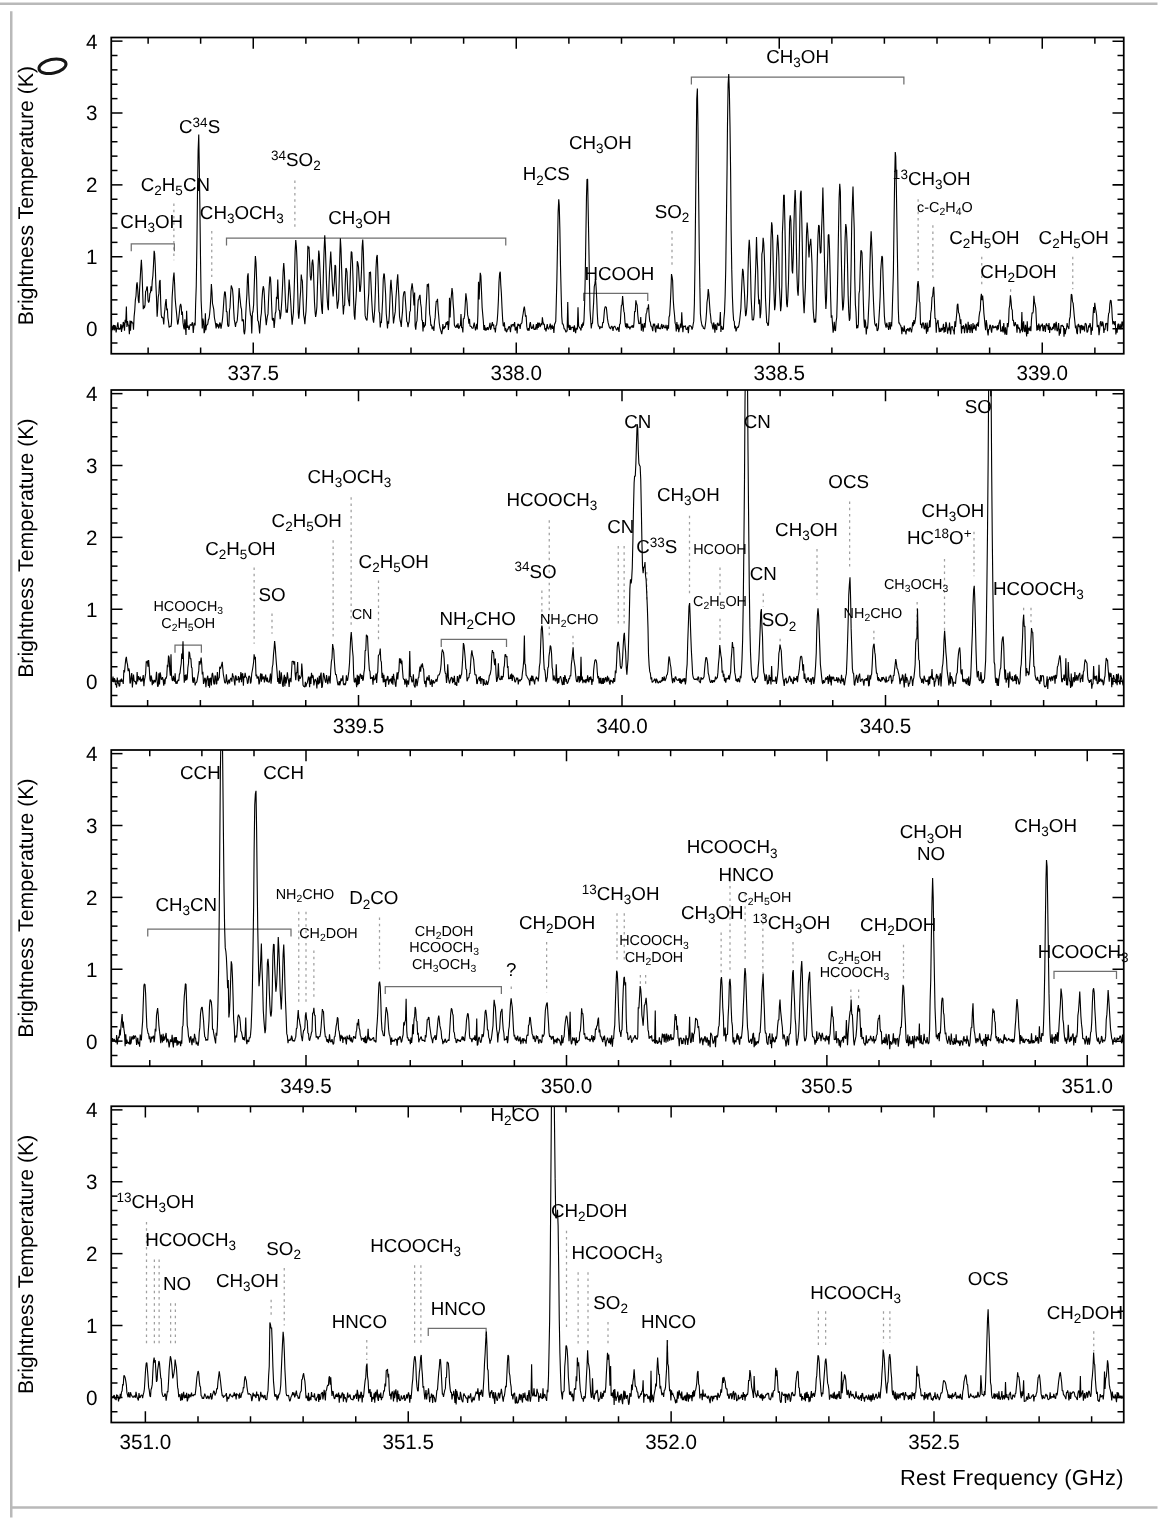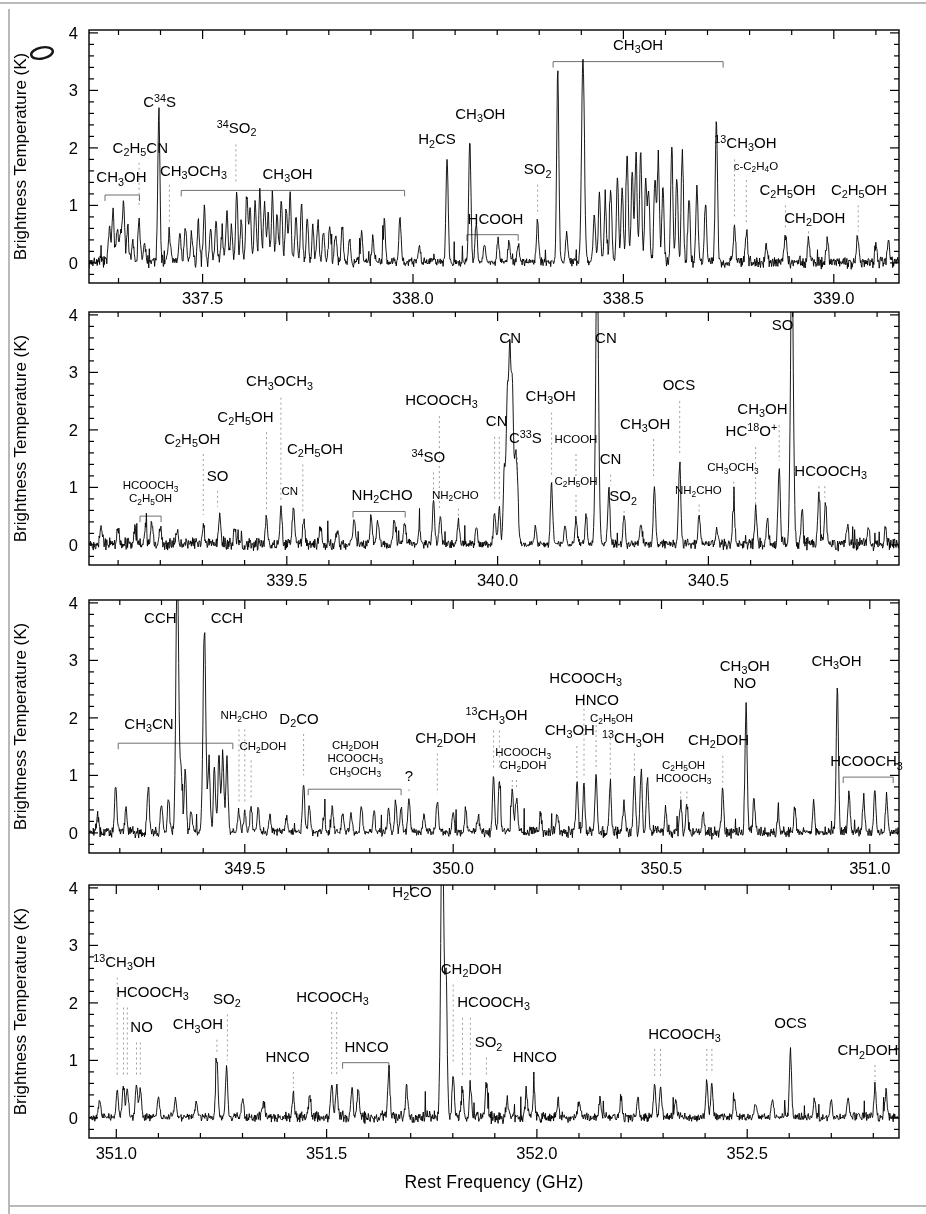--- a/index.html
+++ b/index.html
@@ -6,21 +6,21 @@
   body{width:926px;height:1214px;position:relative;overflow:hidden;
        font-family:"Liberation Sans",sans-serif;color:#000;}
   .frame-top{position:absolute;left:0;top:2px;width:926px;height:0;
              border-top:2px solid #b9b9b9;}
   .frame-left{position:absolute;left:8px;top:9px;height:1205px;width:0;
               border-left:2px solid #b9b9b9;}
   .frame-bottom{position:absolute;left:8px;top:1205px;width:918px;height:0;
                 border-top:2px solid #b9b9b9;}
   #fig{position:absolute;left:0;top:0;}
   .stray{position:absolute;left:26px;top:42px;}
-  .xtitle{position:absolute;left:89px;width:810px;top:1172px;text-align:center;
+  .xtitle{position:absolute;left:89px;width:810px;top:1172px;text-align:right;
           font-size:17.5px;letter-spacing:0.2px;}
 </style>
 </head>
 <body>
 
 <div class="page">
   <div class="frame-top"></div>
   <div class="frame-left"></div>
   <div class="frame-bottom"></div>
 

